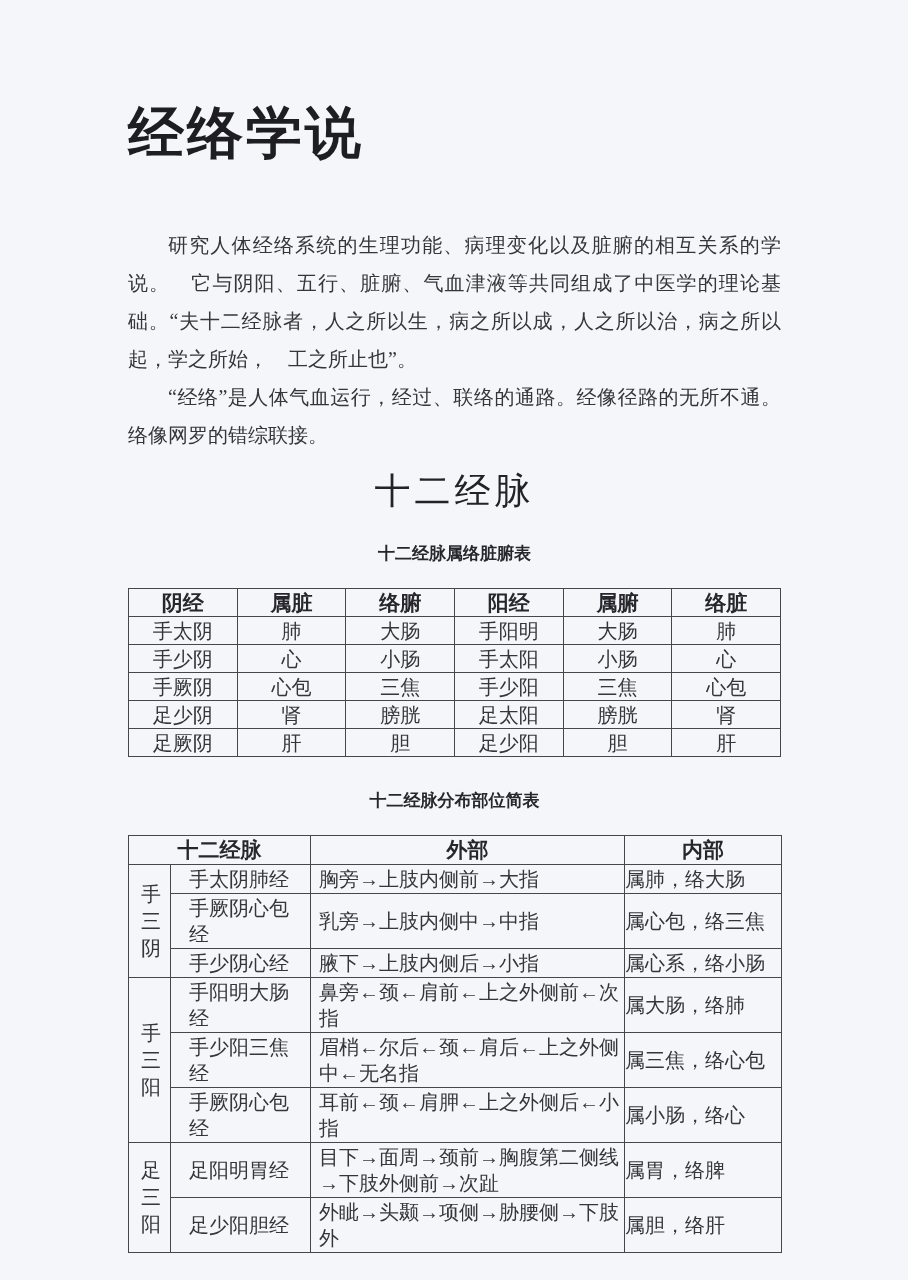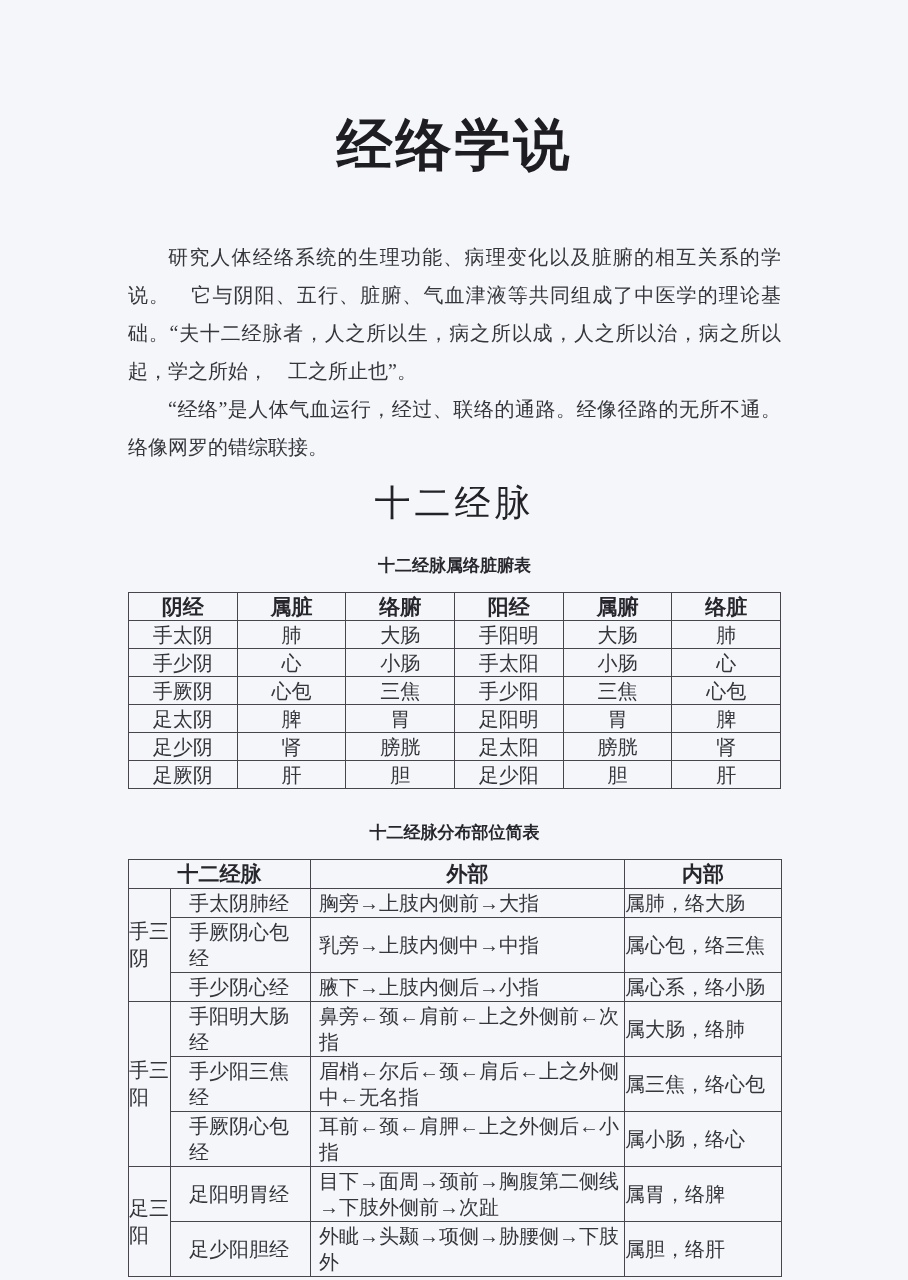--- a/index.html
+++ b/index.html
@@ -4,46 +4,46 @@
 <style>
   html,body{margin:0;padding:0}
   body{
     width:908px;height:1280px;overflow:hidden;
     background:#f5f6fa;
     font-family:"Liberation Serif","DejaVu Serif",serif;
     color:#303037;
   }
   .page{padding:98px 127px 0 128px}
   h1.doc-title{
-    margin:12px;font-size:56px;line-height:70px;text-align:center;
+    margin:0;font-size:56px;line-height:70px;
     font-weight:700;letter-spacing:3px;color:#1d1d22;
   }
   .body-text{margin-top:58px}
   .body-text p{
     margin:0;font-size:20px;line-height:38px;
     text-align:justify;text-indent:2em;color:#35353c;
   }
   h2.section-heading{
     margin:14px 0 0;font-size:36px;line-height:46px;text-align:center;
     font-weight:400;letter-spacing:4px;color:#222228;
   }
   .caption{
     margin-top:26px;font-size:17px;font-weight:700;
     text-align:center;line-height:28px;color:#26262c;
   }
   .caption2{margin-top:30px}
-  table{border-collapse:collapse;width:653px;margin-top:12px;color:#35353c;table-layout:fixed}
+  table{border-collapse:collapse;width:653px;margin-top:20px;color:#35353c;table-layout:fixed}
   #table1 th,#table1 td{
     border:1px solid #46464c;text-align:center;
     font-size:20px;height:27px;line-height:26px;padding:0;
   }
   #table1 th{font-size:21px;font-weight:700;color:#26262c}
   #table2 th,#table2 td{border:1px solid #46464c;font-size:20px;line-height:26px;padding:1px 2px}
   #table2 th{font-size:21px;font-weight:700;text-align:center;height:25px;color:#26262c}
-  #table2 td.group{text-align:left;vertical-align:middle;line-height:27px;word-break:break-all;padding:0}
+  #table2 td.group{text-align:left;vertical-align:middle;line-height:27px;word-break:break-all;padding:12px}
   #table2 td.name{padding-left:18px;height:26px}
   #table2 td.ext{padding-left:8px}
   #table2 td.int{padding-left:0}
 </style>
 </head>
 <body>
 
 <div class="page">
 
   <h1 class="doc-title">经络学说</h1>
@@ -85,28 +85,20 @@
           <td>小肠</td>
           <td>心</td>
         </tr>
         <tr>
           <td>手厥阴</td>
           <td>心包</td>
           <td>三焦</td>
           <td>手少阳</td>
           <td>三焦</td>
           <td>心包</td>
-        </tr>
-        <tr>
-          <td>足太阴</td>
-          <td>脾</td>
-          <td>胃</td>
-          <td>足阳明</td>
-          <td>胃</td>
-          <td>脾</td>
         </tr>
         <tr>
           <td>足少阴</td>
           <td>肾</td>
           <td>膀胱</td>
           <td>足太阳</td>
           <td>膀胱</td>
           <td>肾</td>
         </tr>
         <tr>

